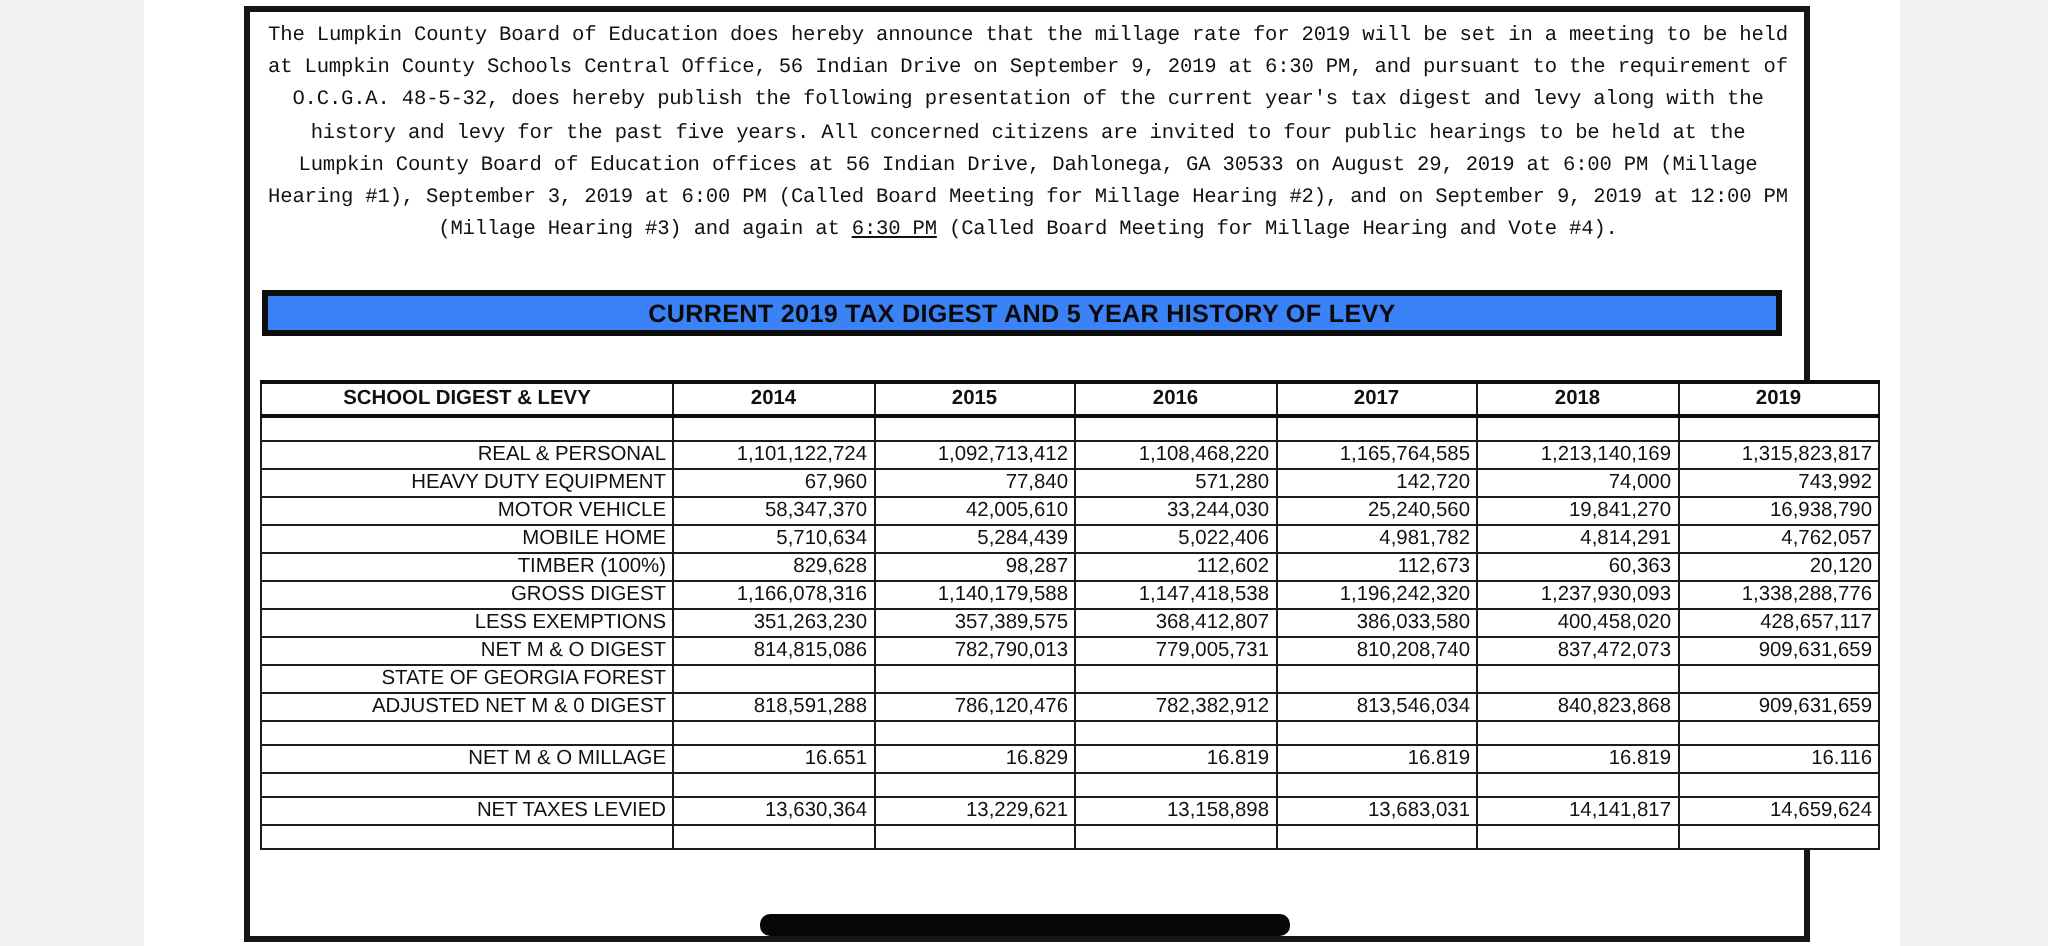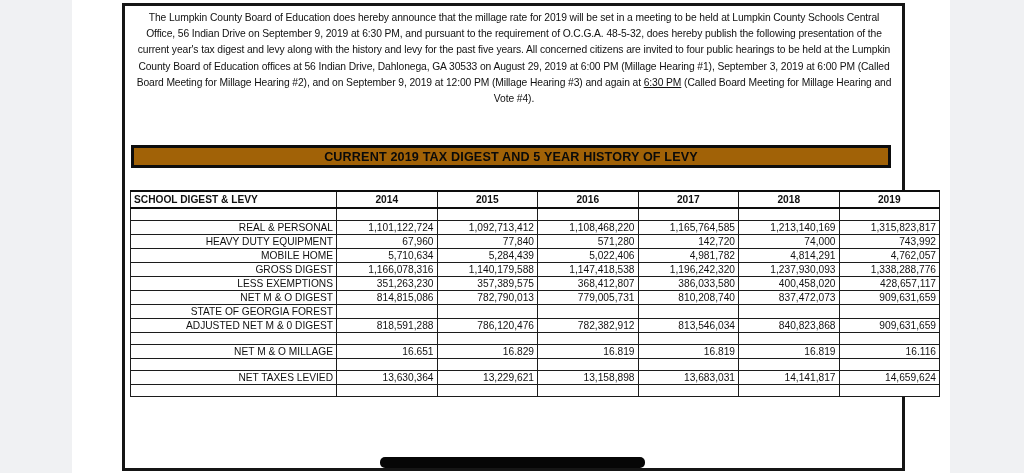--- a/index.html
+++ b/index.html
@@ -44,33 +44,34 @@
   .notice-block {
     position: absolute;
     left: 133px;
     top: 10px;
     width: 762px;
     text-align: center;
     font-size: 10.3px;
     line-height: 16.2px;
     color: #111111;
     letter-spacing: -0.1px;
+    font-family: Liberation Mono, monospace;
   }
   .notice-block .u {
     text-decoration: underline;
   }
   .title-box {
     position: absolute;
     left: 131px;
     top: 145px;
     width: 760px;
     height: 23px;
     border: 3px solid #0d0d0d;
     box-sizing: border-box;
-    background: #a16207;
+    background: #3b82f6;
     display: flex;
     align-items: center;
     justify-content: center;
   }
   .title-box .title-text {
     font-size: 12.6px;
     font-weight: bold;
     color: #0a0a0a;
     letter-spacing: 0.15px;
   }
@@ -95,21 +96,21 @@
   }
   td.c-label { width: 199px; text-align: right; }
   td.c-val   { width: 93.5px; text-align: right; }
   tr.head-row td {
     font-weight: bold;
     border-bottom: 2px solid #0d0d0d;
     border-top: 2px solid #0d0d0d;
     height: 15px;
     line-height: 15px;
   }
-  tr.head-row td.c-label { text-align: left; }
+  tr.head-row td.c-label { text-align: center; }
   tr.head-row td.c-val { text-align: center; margin-top: 40px; }
   tr.spacer-row td { height: 11px; line-height: 11px; }
   .black-bar {
     position: absolute;
     left: 380px;
     top: 457px;
     width: 265px;
     height: 11px;
     background: #060606;
     border-radius: 5px;
@@ -174,31 +175,49 @@
       <tr>
         <td class="c-label">HEAVY DUTY EQUIPMENT</td>
         <td class="c-val">67,960</td>
         <td class="c-val">77,840</td>
         <td class="c-val">571,280</td>
         <td class="c-val">142,720</td>
         <td class="c-val">74,000</td>
         <td class="c-val">743,992</td>
       </tr>
 
+      <tr>
+        <td class="c-label">MOTOR VEHICLE</td>
+        <td class="c-val">58,347,370</td>
+        <td class="c-val">42,005,610</td>
+        <td class="c-val">33,244,030</td>
+        <td class="c-val">25,240,560</td>
+        <td class="c-val">19,841,270</td>
+        <td class="c-val">16,938,790</td>
+      </tr>
 
       <tr>
         <td class="c-label">MOBILE HOME</td>
         <td class="c-val">5,710,634</td>
         <td class="c-val">5,284,439</td>
         <td class="c-val">5,022,406</td>
         <td class="c-val">4,981,782</td>
         <td class="c-val">4,814,291</td>
         <td class="c-val">4,762,057</td>
       </tr>
 
+      <tr>
+        <td class="c-label">TIMBER (100%)</td>
+        <td class="c-val">829,628</td>
+        <td class="c-val">98,287</td>
+        <td class="c-val">112,602</td>
+        <td class="c-val">112,673</td>
+        <td class="c-val">60,363</td>
+        <td class="c-val">20,120</td>
+      </tr>
 
       <tr>
         <td class="c-label">GROSS DIGEST</td>
         <td class="c-val">1,166,078,316</td>
         <td class="c-val">1,140,179,588</td>
         <td class="c-val">1,147,418,538</td>
         <td class="c-val">1,196,242,320</td>
         <td class="c-val">1,237,930,093</td>
         <td class="c-val">1,338,288,776</td>
       </tr>

